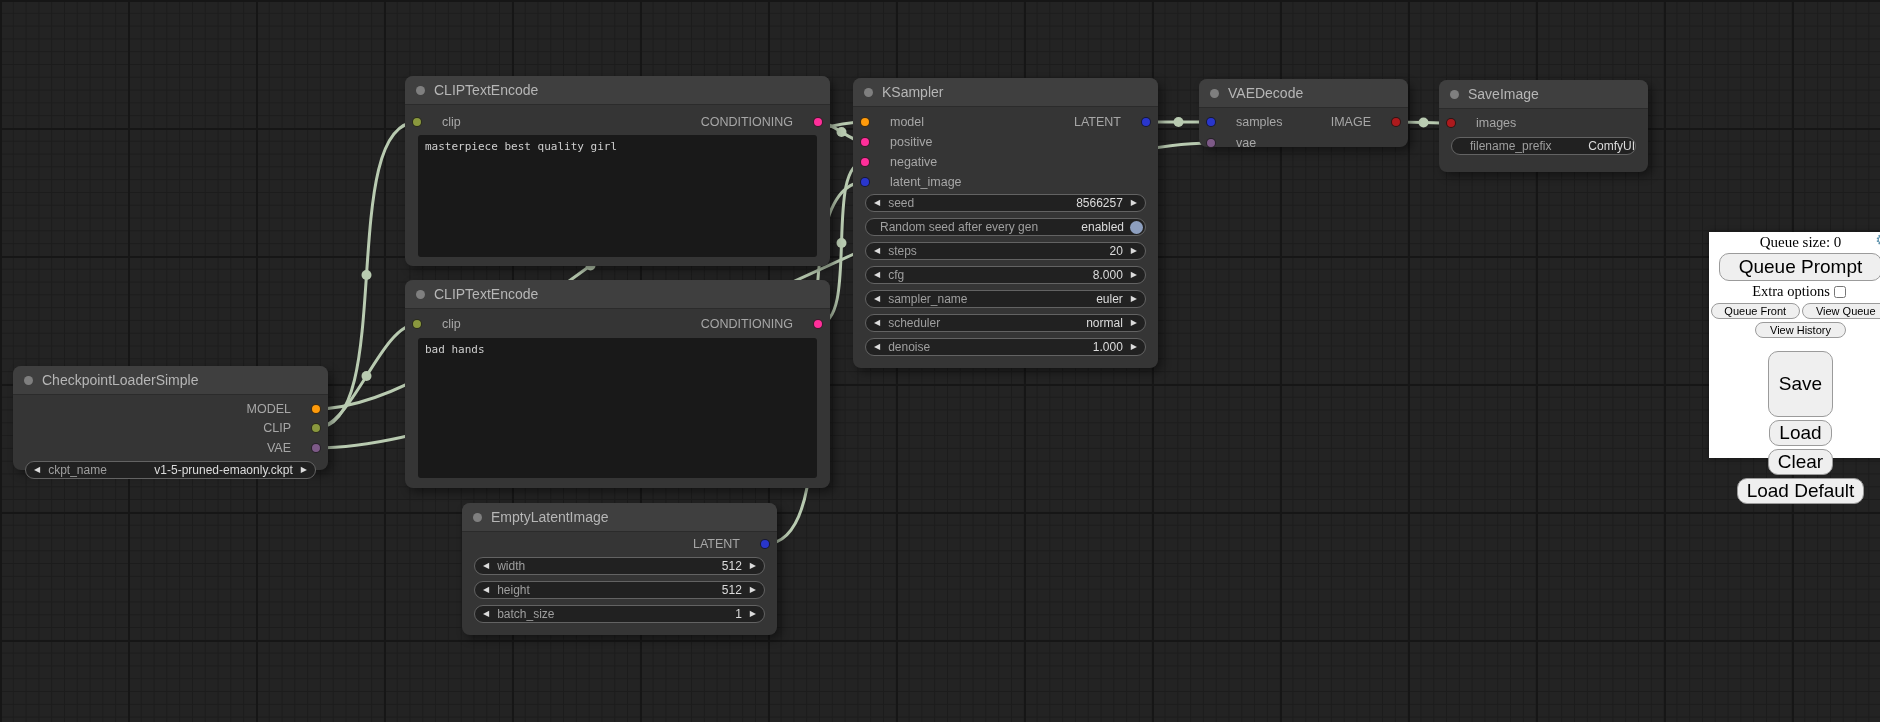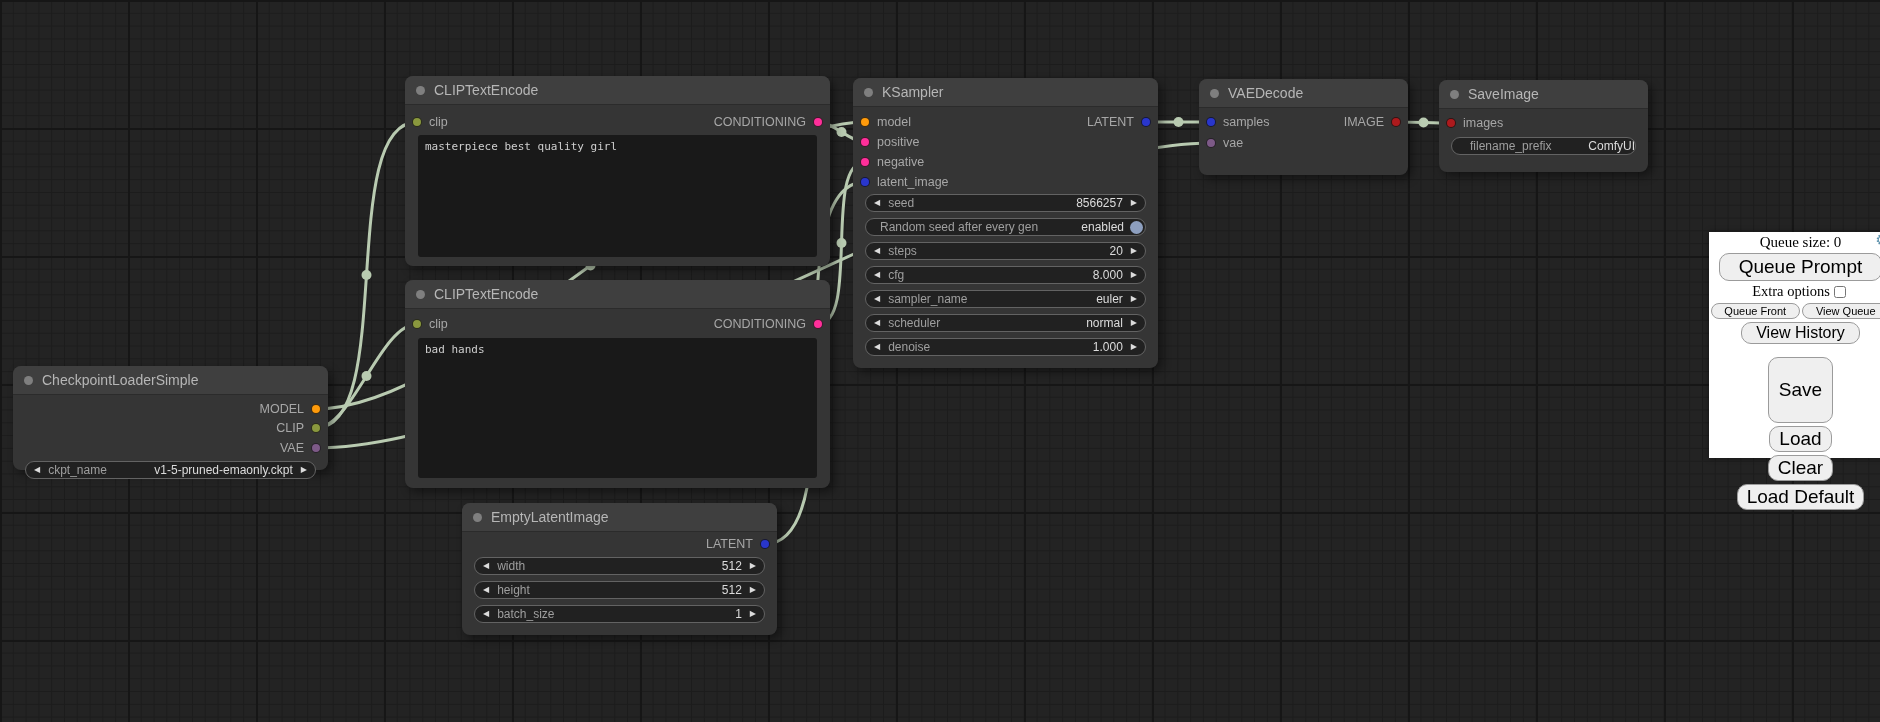--- a/index.html
+++ b/index.html
@@ -22,21 +22,21 @@
     box-shadow:4px 4px 10px rgba(0,0,0,.45);
   }
   .titlebar{
     position:absolute;top:0;left:0;right:0;height:29px;background:#3f3f3f;
     border-radius:8px 8px 0 0;border-bottom:1px solid #2b2b2b;box-sizing:border-box;
     display:flex;align-items:center;gap:9px;padding-left:11px;
   }
   .title-dot{width:9px;height:9px;border-radius:50%;background:#7f7f7f;flex:0 0 auto;}
   .title-text{color:#b6b6b6;font-size:14px;white-space:nowrap;}
 
-  .slot{position:absolute;display:flex;align-items:center;gap:7px;transform:translateY(-50%);height:16px;}
+  .slot{position:absolute;display:flex;align-items:center;gap:20px;transform:translateY(-50%);height:16px;}
   .slot.in{left:7px;}
   .slot.out{right:7px;flex-direction:row-reverse;}
   .slot-dot{width:10px;height:10px;border-radius:50%;border:1.5px solid rgba(18,18,18,.8);box-sizing:border-box;flex:0 0 auto;}
   .slot-label{color:#a7a7a7;font-size:12.5px;white-space:nowrap;}
 
   .widget{
     position:absolute;left:12px;right:12px;height:18px;box-sizing:border-box;
     background:#212121;border:1px solid #636363;border-radius:10px;
     display:flex;align-items:center;font-size:12px;white-space:nowrap;overflow:hidden;
   }
@@ -63,21 +63,21 @@
   .gear{position:absolute;right:3px;top:1px;color:#5e93ad;font-size:15px;cursor:pointer;font-family:"DejaVu Sans",sans-serif;line-height:1;}
   #menu button{
     font-family:"Liberation Sans",sans-serif;background:#efefef;
     border:1px solid #9b9b9b;border-radius:10px;color:#000;cursor:pointer;
   }
   #queue-prompt{display:block;width:163px;margin:2px auto 2px;font-size:19px;padding:2px 0;}
   .extra-row{font-size:14.5px;height:18px;margin-bottom:2px;}
   .extra-row input{width:12px;height:12px;vertical-align:-2px;margin-left:4px;}
   .btn-row{display:flex;gap:2px;margin:0 2px;}
   .btn-row button{flex:1;font-size:11px;padding:1px 0;}
-  #view-history{display:block;font-size:16px;padding:1px 14px;margin:3px auto 0;}
+  #view-history{display:block;font-size:11px;padding:1px 14px;margin:3px auto 0;}
   .big-btn{display:block;margin:3px auto;font-size:19px;padding:1px 9px;}
   #save-btn{margin-top:13px;padding:21px 10px;}
 </style>
 </head>
 <body>
 
 <svg id="wires" width="1880" height="722">
     <path d="M 316 409 C 470.872931786029 409 710.1270682139709 122 865 122" fill="none" stroke="#b9cbb1" stroke-width="3" stroke-linecap="round"></path>
     <circle cx="590.5" cy="265.5" r="5" fill="#b9cbb1"></circle>
     <path d="M 316 428 C 396.5593725149346 428 336.4406274850654 122 417 122" fill="none" stroke="#b9cbb1" stroke-width="3" stroke-linecap="round"></path>
@@ -212,21 +212,21 @@
         <span class="w-value">normal</span>
         <span class="w-arrow">▶</span>
       </div>
       <div class="widget combo" style="top: 260px;">
         <span class="w-arrow">◀</span>
         <span class="w-label">denoise</span>
         <span class="w-value">1.000</span>
         <span class="w-arrow">▶</span>
       </div>
     </div>
-    <div class="node" style="left: 1199px; top: 79px; width: 209px; height: 96px;">
+    <div class="node" style="left: 1199px; top: 79px; width: 209px; height: 68px;">
       <div class="titlebar">
         <div class="title-dot"></div>
         <div class="title-text">VAEDecode</div>
       </div>
       <div class="slot in" style="top: 43px;">
         <div class="slot-dot" style="background: rgb(41, 54, 204);"></div>
         <div class="slot-label">samples</div>
       </div>
       <div class="slot in" style="top: 64px;">
         <div class="slot-dot" style="background: rgb(125, 90, 135);"></div>

